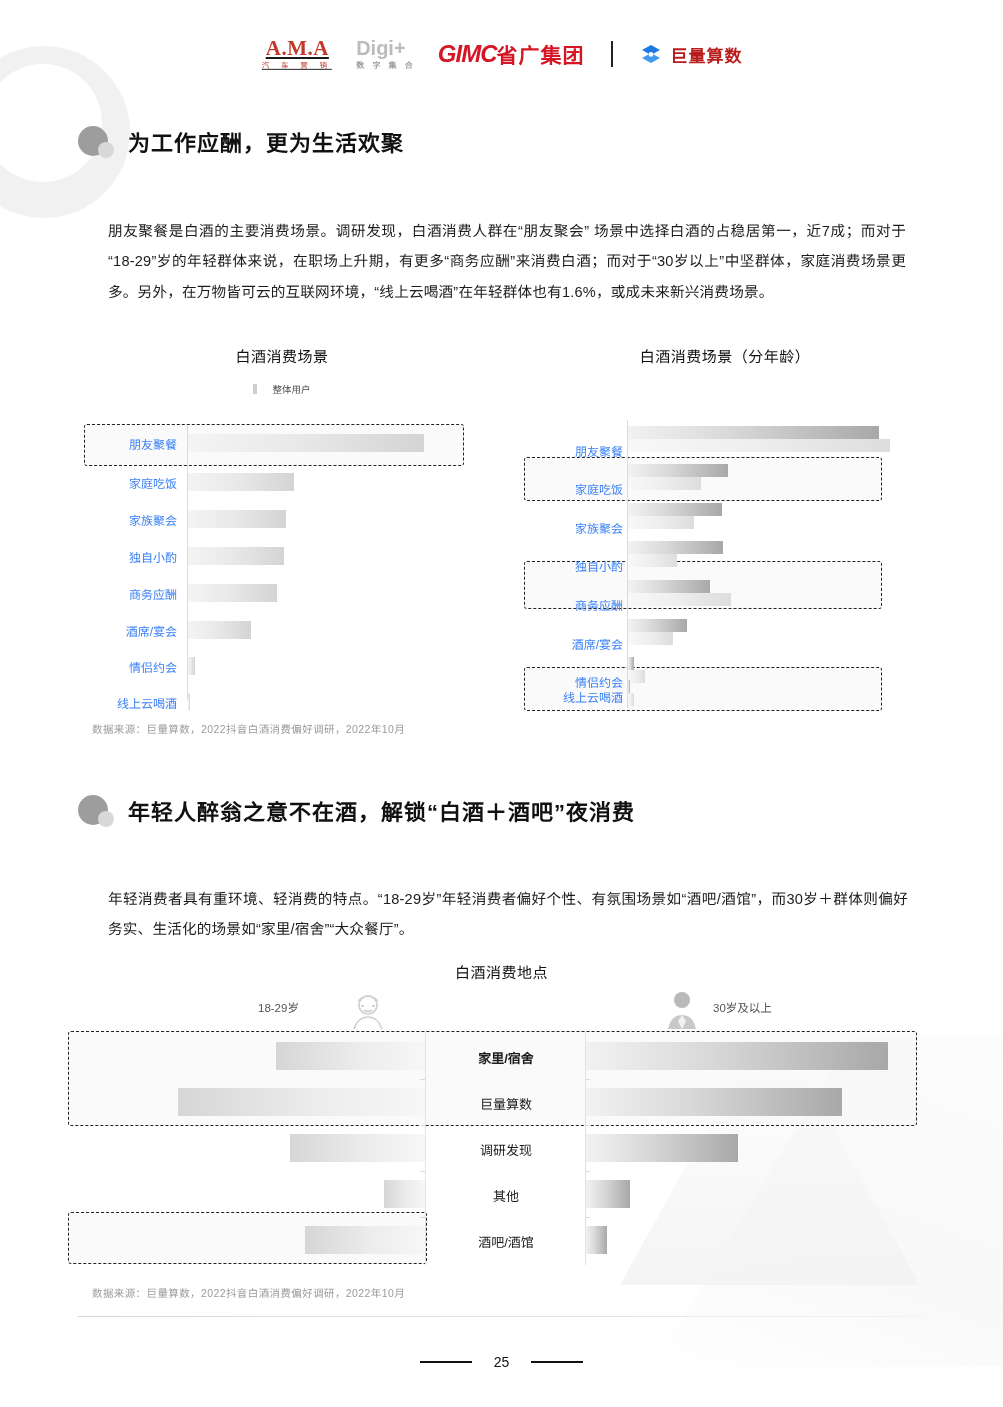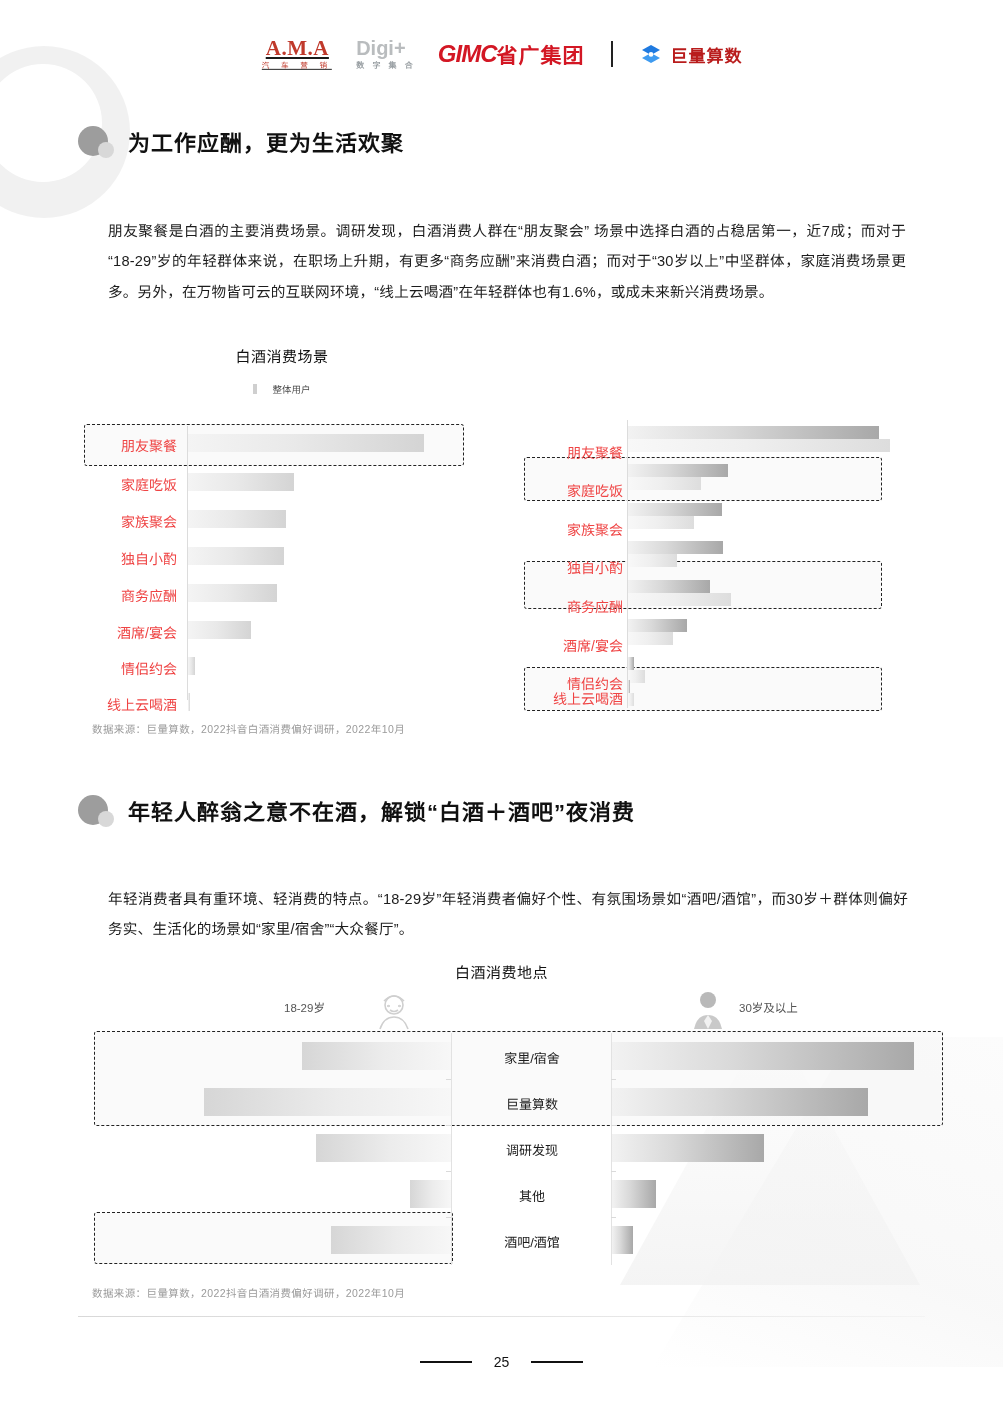--- a/index.html
+++ b/index.html
@@ -76,21 +76,21 @@
   }
 
   
   .chart-title{font-size:15px;color:#111;text-align:center;letter-spacing:.5px;}
   .legend{display:flex;justify-content:center;align-items:center;gap:30px;margin-top:16px;}
   .legend-item{display:flex;align-items:center;gap:15px;font-size:9.5px;color:#4a4a4a;}
   .swatch{width:4px;height:10px;display:inline-block;background:#9a9a9a;}
   .swatch.light{background:#cfcfcf;}
 
   .cat-label{
-    font-size:14px;color:#ef4444;text-align:right;white-space:nowrap;
+    font-size:12px;color:#3b82f6;text-align:right;white-space:nowrap;
   }
   .axis-line{position:absolute;background:#dcdcdc;width:1px;}
   .bar{position:absolute;height:18px;
     background:linear-gradient(90deg,#f4f4f4 0%,#e9e9e9 45%,#d4d4d4 100%);}
   .bar.dark{background:linear-gradient(90deg,#f2f2f2 0%,#d9d9d9 40%,#a8a8a8 100%);}
   .bar.lite{background:linear-gradient(90deg,#f8f8f8 0%,#efefef 45%,#dddddd 100%);}
   .bar.revlite{background:linear-gradient(270deg,#f7f7f7 0%,#ececec 45%,#d6d6d6 100%);}
 
   .dashbox{position:absolute;border:1.4px dashed #222;border-radius:3px;
     background:rgba(246,246,246,.55);pointer-events:none;}
@@ -196,20 +196,21 @@
   <div class="bar" style="left:106px;top:197px;width:63px;"></div>
 
   <div style="position:absolute;left:0px;top:234px;width:95px;" class="cat-label">情侣约会</div>
   <div class="bar" style="left:106px;top:233px;width:7px;"></div>
 
   <div style="position:absolute;left:0px;top:270px;width:95px;" class="cat-label">线上云喝酒</div>
   <div class="bar" style="left:106px;top:269px;width:2px;"></div>
 </div>
 
 <div class="section" style="left:520px;top:345px;width:410px;">
+  <div class="chart-title">白酒消费场景（分年龄）</div>
 </div>
 
 <div class="section" style="left:520px;top:418px;width:410px;height:290px;">
 
   <div class="dashbox" style="left:4px;top:39px;width:356px;height:42px;"></div>
   <div class="dashbox" style="left:4px;top:143px;width:356px;height:46px;"></div>
   <div class="dashbox" style="left:4px;top:249px;width:356px;height:42px;"></div>
 
   <div class="axis-line" style="left:107px;top:2px;height:288px;"></div>
 
@@ -257,21 +258,21 @@
     <h2 class="sec-title">年轻人醉翁之意不在酒，解锁“白酒＋酒吧”夜消费</h2>
   </div>
 </div>
 
 <div class="section" style="left:92px;top:868px;width:832px;">
   <p class="para">年轻消费者具有重环境、轻消费的特点。“18-29岁”年轻消费者偏好个性、有氛围场景如“酒吧/酒馆”，而30岁＋群体则偏好务实、生活化的场景如“家里/宿舍”“大众餐厅”。</p>
 </div>
 
 <div class="chart-title" style="position:absolute;left:0;top:961px;width:1003px;">白酒消费地点</div>
 
-<div class="section" style="left:94px;top:985px;width:850px;height:290px;">
+<div class="section" style="left:68px;top:985px;width:850px;height:290px;">
 
   <div class="bf-side-label" style="left:190px;top:14px;">18-29岁</div>
   <span style="position:absolute;left:276px;top:0px;">
     <svg width="48" height="48" viewBox="0 0 48 48">
       <g fill="none" stroke="#cfcfcf" stroke-width="1.6">
         <path d="M14 16 q10 -10 20 0"></path>
         <circle cx="24" cy="20" r="9"></circle>
         <path d="M10 44 q4 -12 14 -12 q10 0 14 12"></path>
         <path d="M17 21 h3 M28 21 h3"></path>
         <path d="M20 25 q4 3 8 0"></path>
@@ -299,21 +300,21 @@
   <div class="tick" style="left:352px;top:94px;"></div>
   <div class="tick" style="left:352px;top:140px;"></div>
   <div class="tick" style="left:352px;top:186px;"></div>
   <div class="tick" style="left:352px;top:232px;"></div>
   <div class="tick" style="left:517px;top:94px;"></div>
   <div class="tick" style="left:517px;top:140px;"></div>
   <div class="tick" style="left:517px;top:186px;"></div>
   <div class="tick" style="left:517px;top:232px;"></div>
 
   <div class="bar revlite" style="left:208px;top:57px;width:149px;height:28px;"></div>
-  <div class="bf-center-label" style="left:358px;top:63px;">家里/宿舍</div>
+  <div class="bf-center-label" style="left:358px;top:63px;font-weight:bold;">家里/宿舍</div>
   <div class="bar dark" style="left:518px;top:57px;width:302px;height:28px;"></div>
 
   <div class="bar revlite" style="left:110px;top:103px;width:247px;height:28px;"></div>
   <div class="bf-center-label" style="left:358px;top:109px;">巨量算数</div>
   <div class="bar dark" style="left:518px;top:103px;width:256px;height:28px;"></div>
 
   <div class="bar revlite" style="left:222px;top:149px;width:135px;height:28px;"></div>
   <div class="bf-center-label" style="left:358px;top:155px;">调研发现</div>
   <div class="bar dark" style="left:518px;top:149px;width:152px;height:28px;"></div>
 

